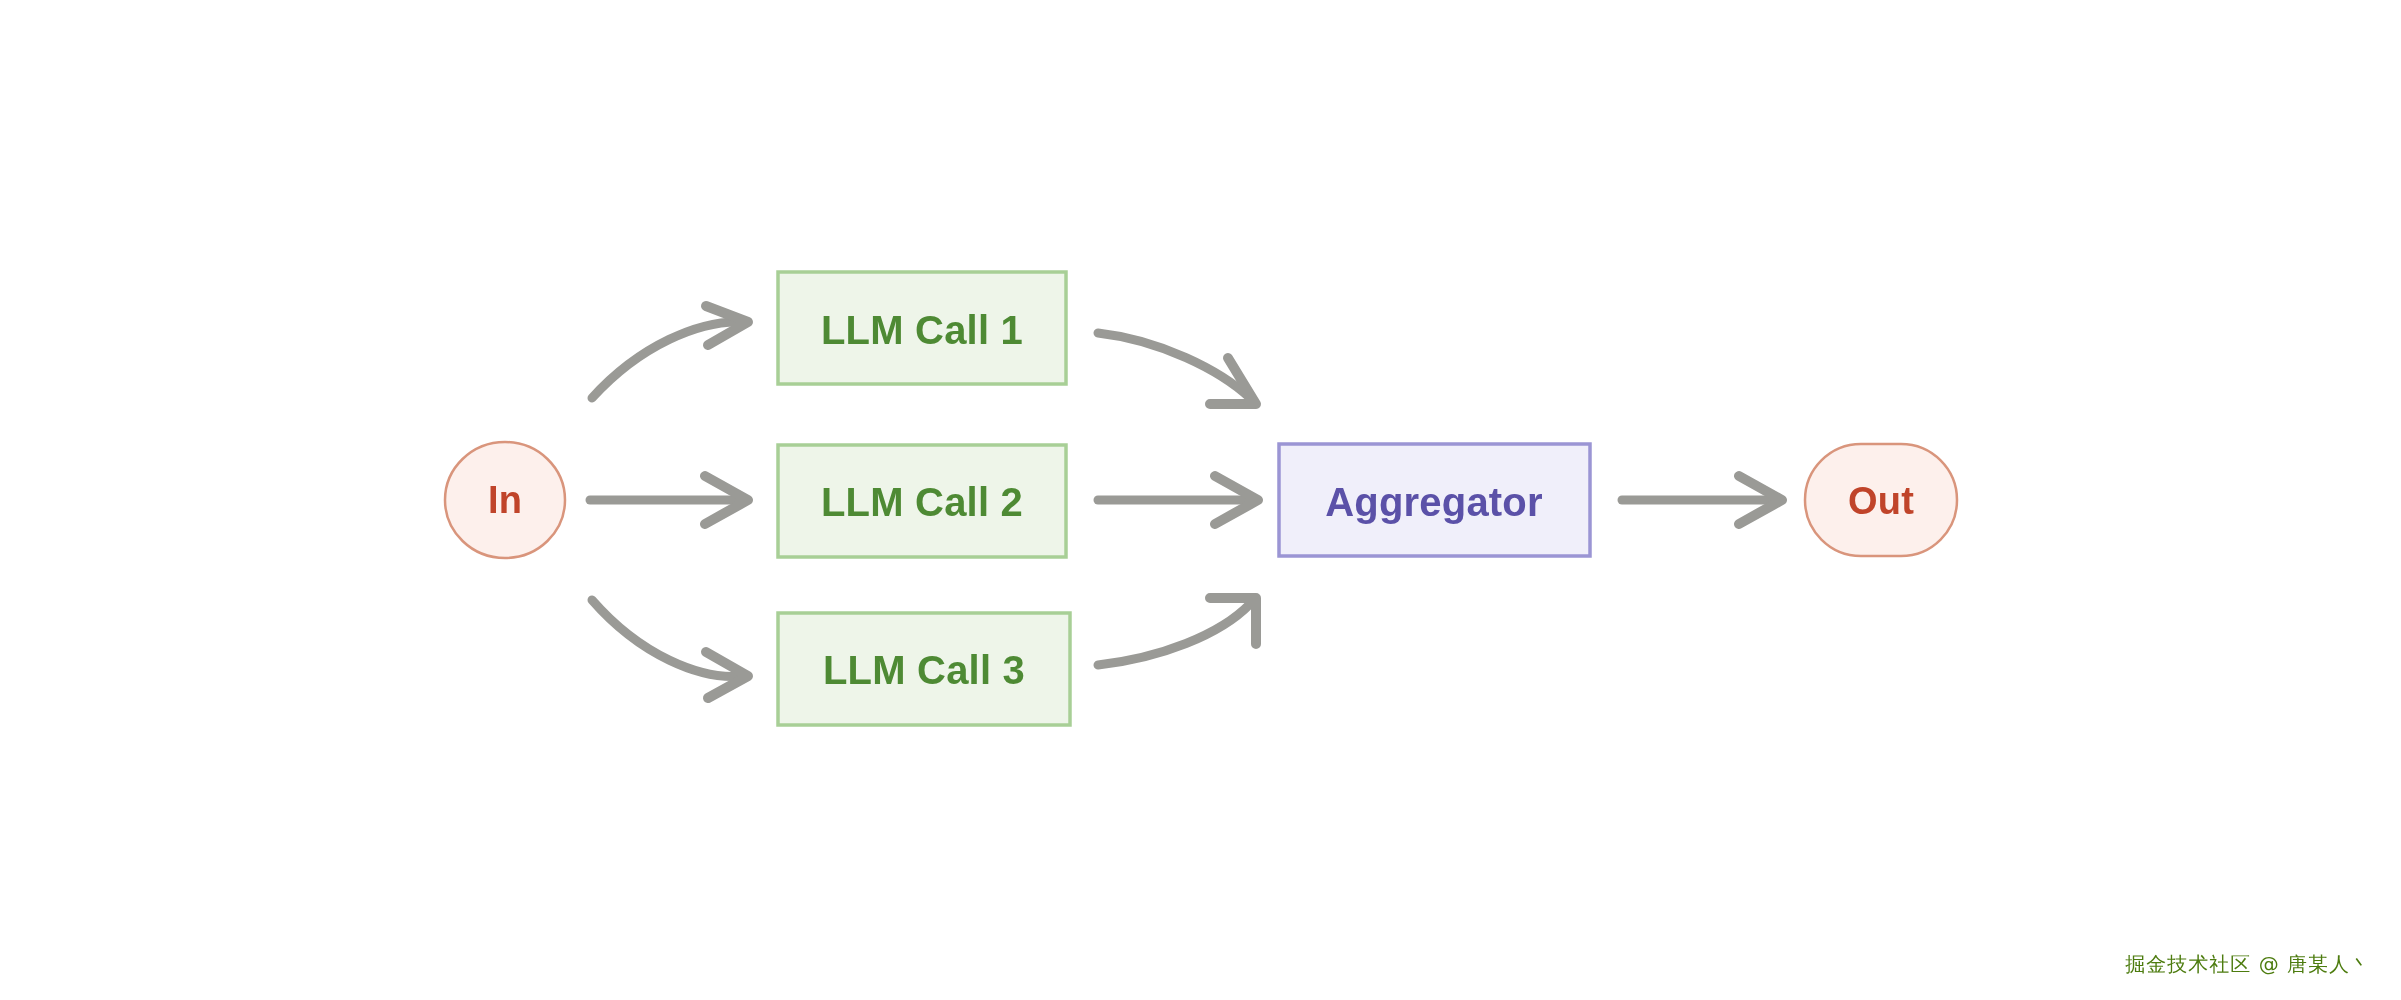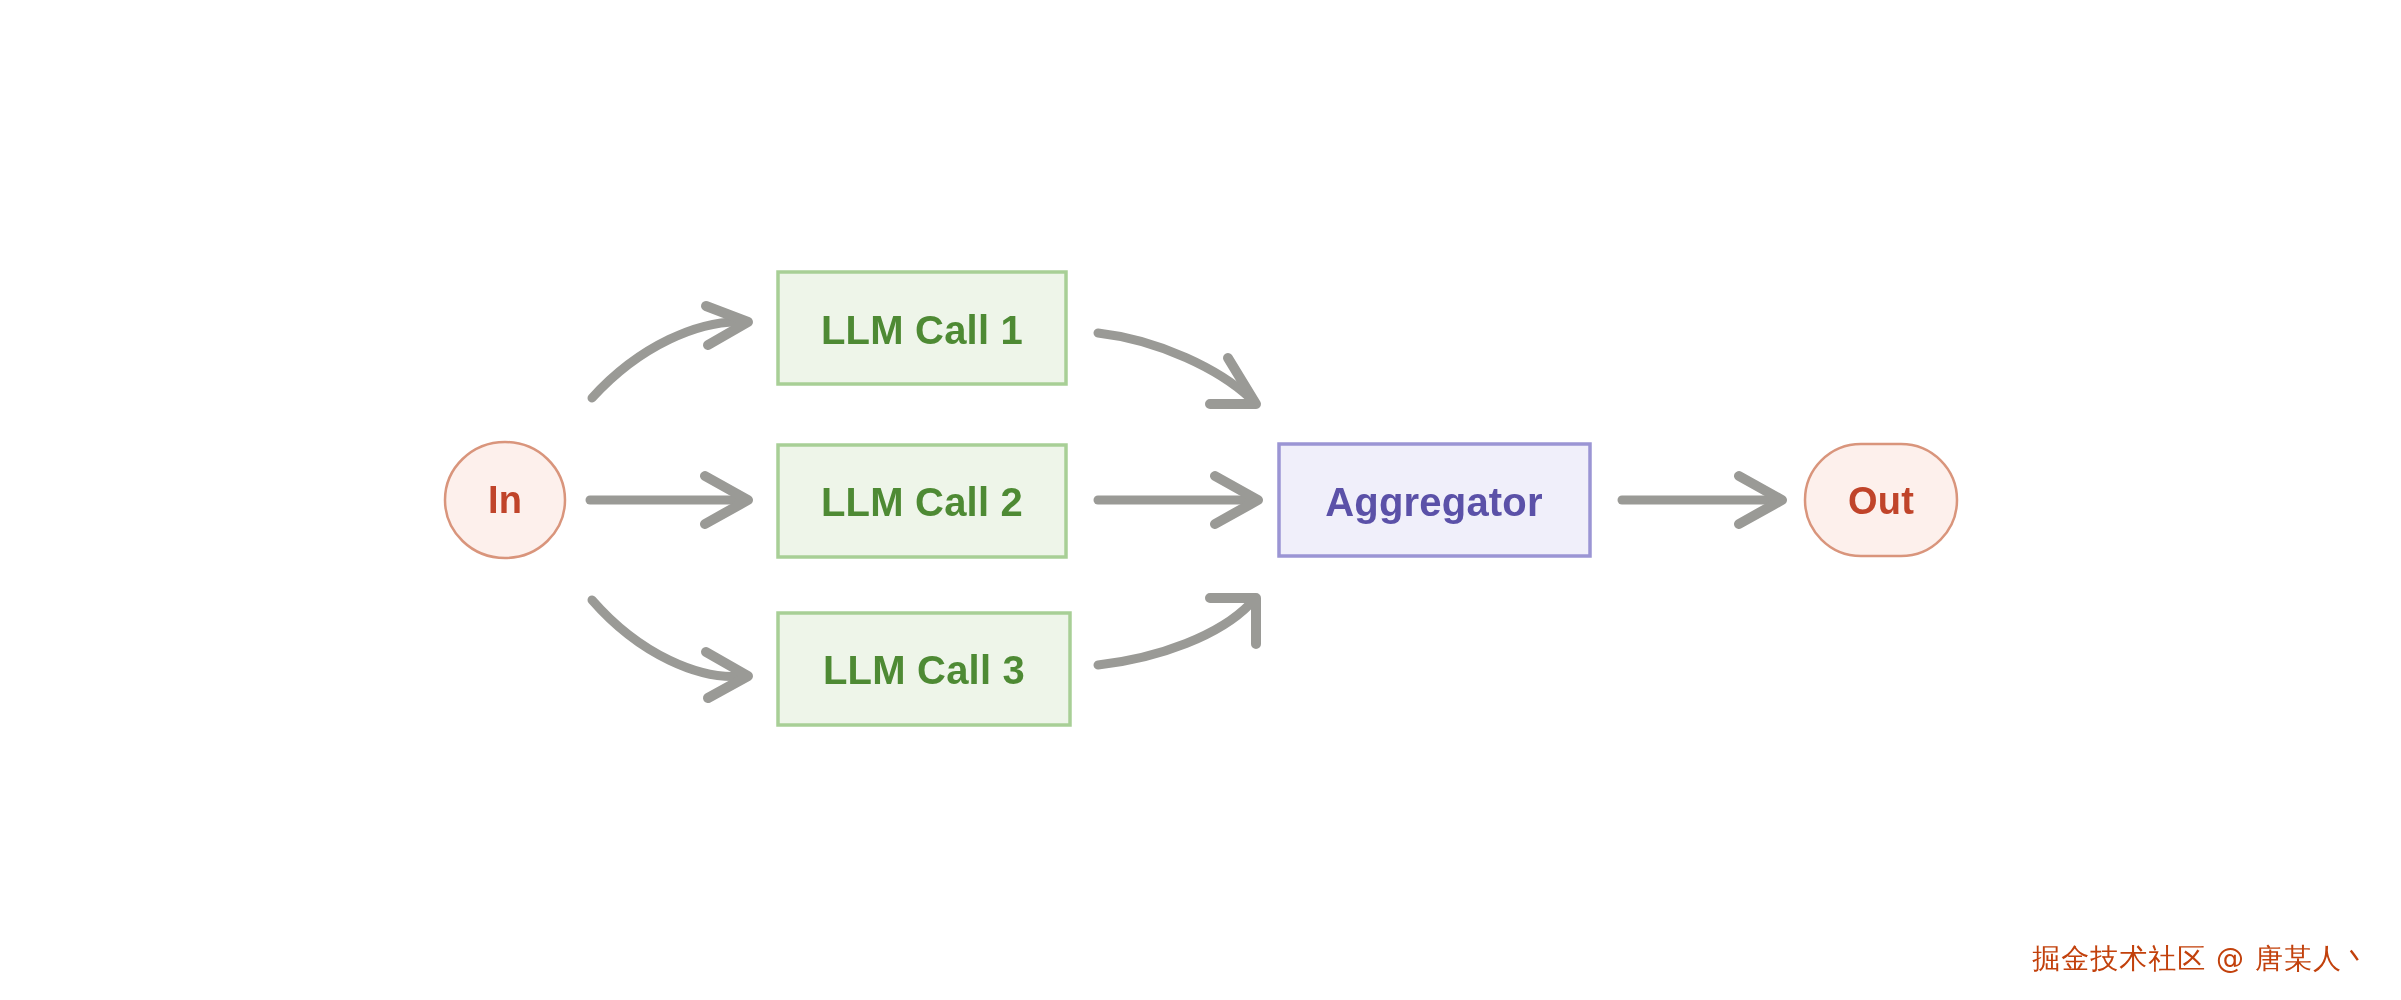--- a/index.html
+++ b/index.html
@@ -27,22 +27,22 @@
   .node-label {
     font-family: "Liberation Sans", "DejaVu Sans", sans-serif;
     font-weight: bold;
     letter-spacing: 0.2px;
   }
   .watermark {
     position: absolute;
     right: 30px;
     bottom: 22px;
     font-family: "DejaVu Sans", "Liberation Sans", sans-serif;
-    font-size: 28px;
-    color: #c2410c;
+    font-size: 20px;
+    color: #4d7c0f;
     letter-spacing: 1px;
     white-space: nowrap;
     user-select: none;
   }
 </style>
 </head>
 <body>
 
 <div id="canvas">
 

